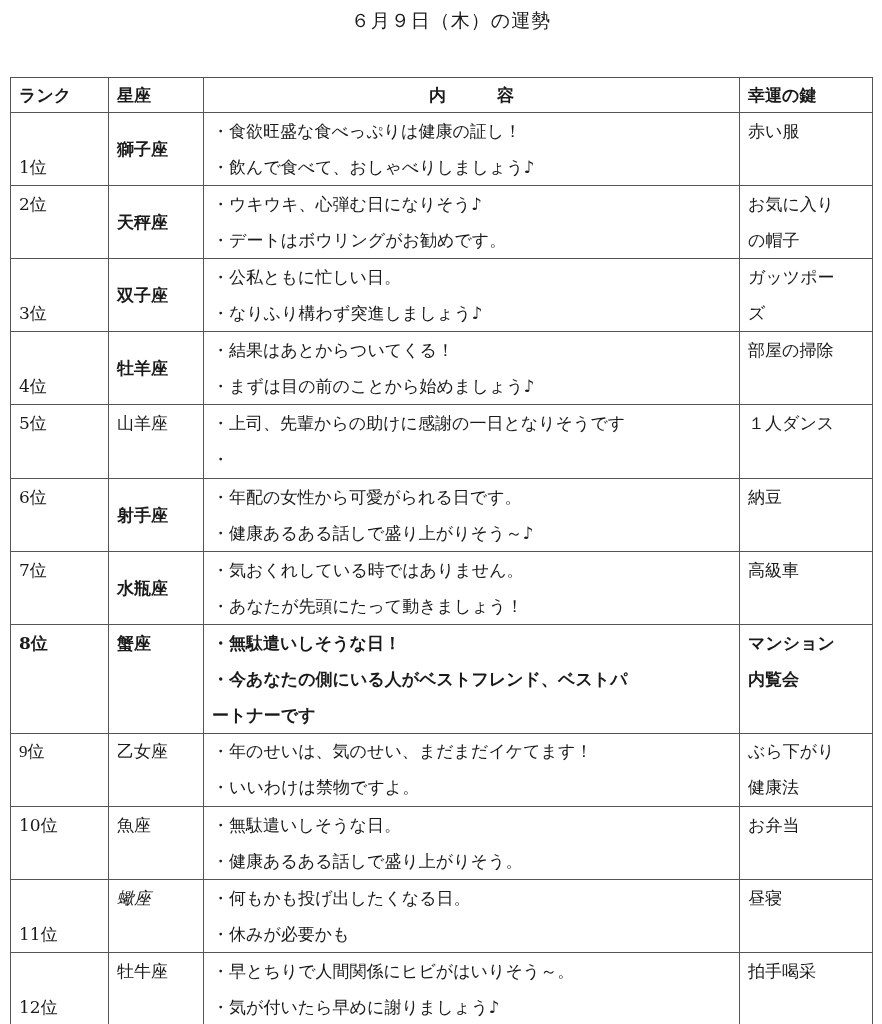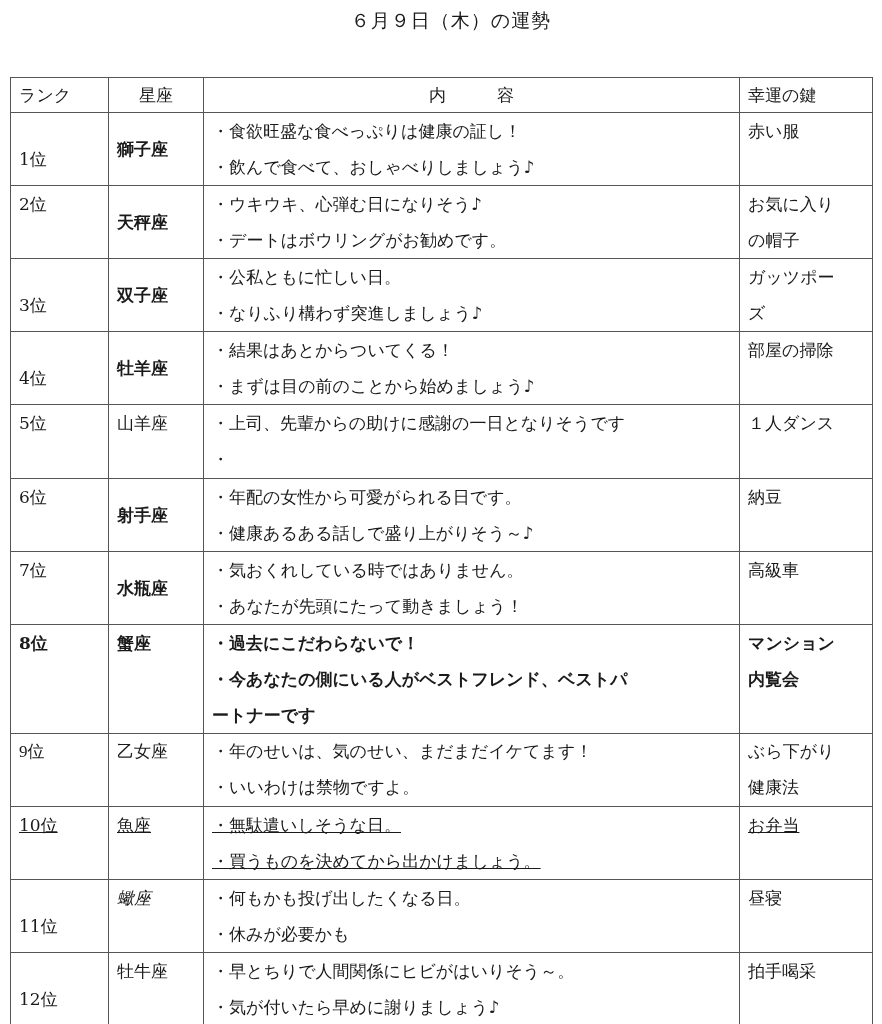--- a/index.html
+++ b/index.html
@@ -34,36 +34,36 @@
       table-layout: fixed;
       font-size: 17px;
     }
     table.fortune th, table.fortune td {
       border: 1.5px solid #555555;
       padding: 0 8px;
       vertical-align: top;
       line-height: 36px;
     }
     table.fortune th {
-      font-weight: normal;
+      font-weight: bold;
       height: 34px;
       vertical-align: middle;
       line-height: 34px;
     }
     th.c-rank { text-align: left; }
-    th.c-sign { text-align: center; }
+    th.c-sign { text-align: left; }
     th.c-content { text-align: center; letter-spacing: 0; }
     th.c-key { text-align: left; }
     .sign-bold {
       font-family: "DejaVu Sans", "Liberation Sans", sans-serif;
       font-weight: bold;
       font-size: 17px;
     }
     td.rank-cell { position: relative; }
-    .rank-bottom { position: absolute; left: 8px; bottom: 8px; }
+    .rank-bottom { position: absolute; left: 8px; bottom: 0; }
     td.sign-cell.middle { vertical-align: middle; }
     .content-line { display: block; white-space: nowrap; overflow: visible; }
     .key-line { display: block; }
     col.w-rank { width: 98px; }
     col.w-sign { width: 95px; }
     col.w-content { width: 536px; }
     col.w-key { width: 133px; }
   </style>
 </head>
 <body>
@@ -168,47 +168,47 @@
           <span class="content-line">・あなたが先頭にたって動きましょう！</span>
         </td>
         <td>
           <span class="key-line">高級車</span>
         </td>
       </tr>
       <tr style="height: 108px; font-weight: bold;">
         <td class="rank-cell"><span>8位</span></td>
         <td class="sign-cell"><span>蟹座</span></td>
         <td>
-          <span class="content-line">・過去にこだわらないで！</span>
+          <span class="content-line">・無駄遣いしそうな日！</span>
           <span class="content-line">・今あなたの側にいる人がベストフレンド、ベストパ</span>
           <span class="content-line">ートナーです</span>
         </td>
         <td>
           <span class="key-line">マンション</span>
           <span class="key-line">内覧会</span>
         </td>
       </tr>
       <tr style="height: 73px; font-family: Liberation Serif, serif;">
         <td class="rank-cell"><span>9位</span></td>
         <td class="sign-cell"><span>乙女座</span></td>
         <td>
           <span class="content-line">・年のせいは、気のせい、まだまだイケてます！</span>
           <span class="content-line">・いいわけは禁物ですよ。</span>
         </td>
         <td>
           <span class="key-line">ぶら下がり</span>
           <span class="key-line">健康法</span>
         </td>
       </tr>
-      <tr style="height: 72px; text-decoration: underline;">
+      <tr style="height: 72px;">
         <td class="rank-cell"><span>10位</span></td>
         <td class="sign-cell"><span>魚座</span></td>
         <td>
           <span class="content-line">・無駄遣いしそうな日。</span>
-          <span class="content-line">・買うものを決めてから出かけましょう。</span>
+          <span class="content-line">・健康あるある話しで盛り上がりそう。</span>
         </td>
         <td>
           <span class="key-line">お弁当</span>
         </td>
       </tr>
       <tr style="height: 73px;">
         <td class="rank-cell">
           <span class="rank-bottom">11位</span>
         </td>
         <td class="sign-cell" style="vertical-align: top; font-style: italic;"><span>蠍座</span></td>

